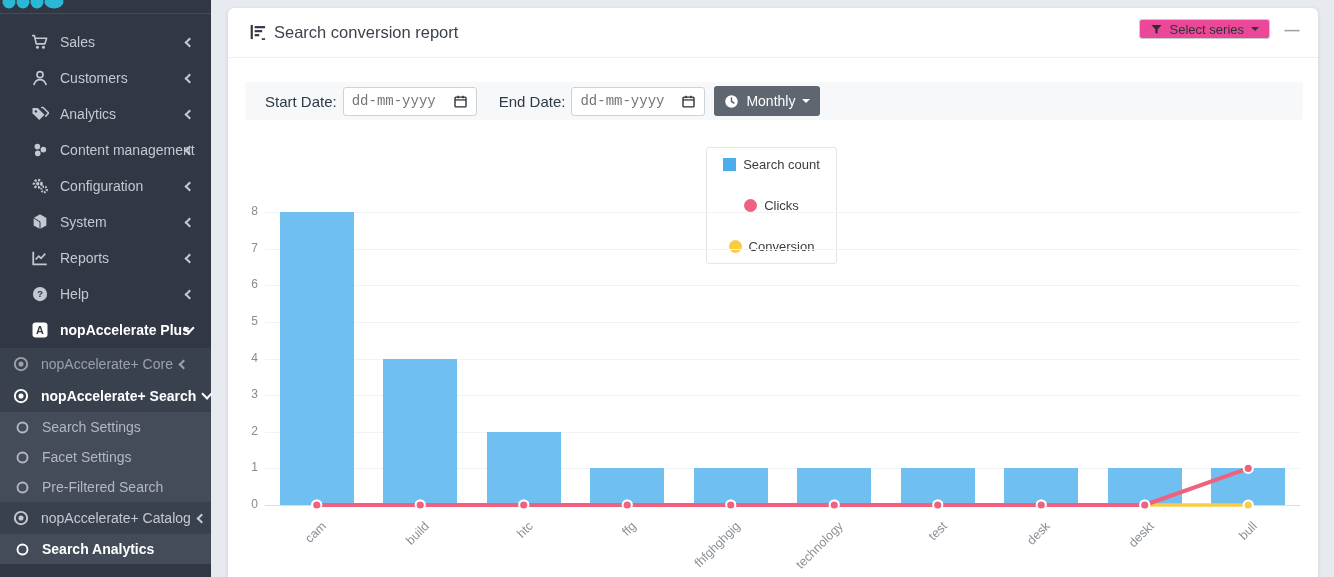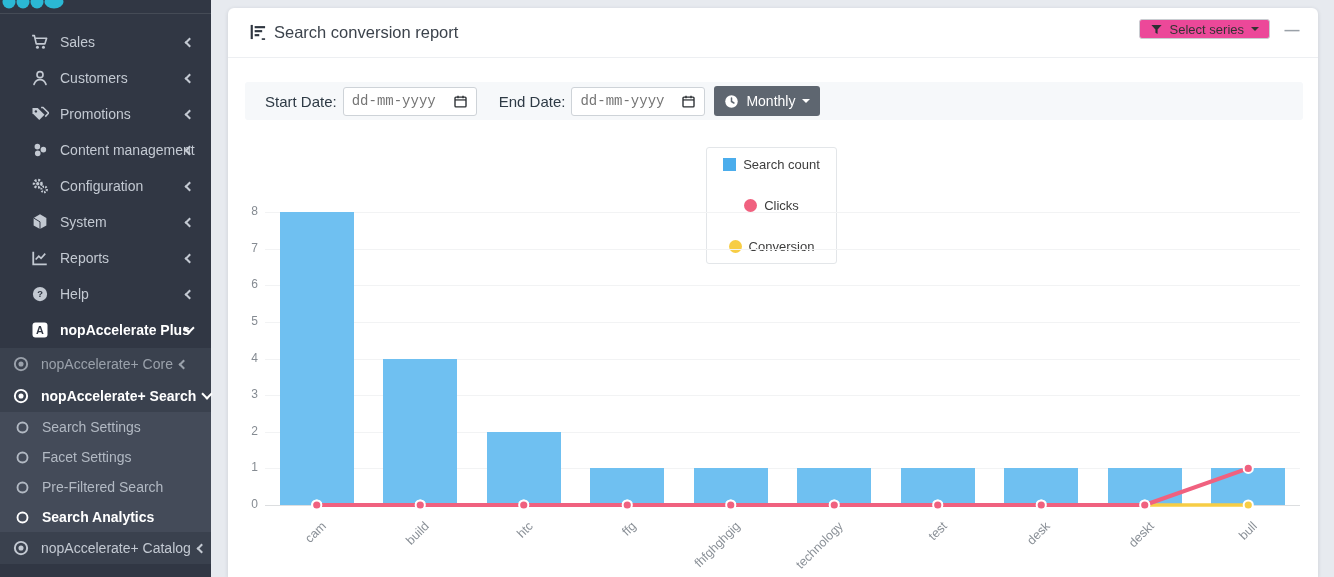--- a/index.html
+++ b/index.html
@@ -114,21 +114,21 @@
           <span class="chev chev-left"></span>
         </div>
         <div class="nav-row lv1">
           <span class="nav-icon">
             <svg viewBox="0 0 24 24">
               <path d="M2 4v7l9 9 7-7-9-9z" fill="currentColor"></path>
               <circle cx="6.5" cy="8.5" r="1.6" fill="#313744"></circle>
               <path d="M13.5 3.2h2.5l7.5 7.5-4.5 4.8" fill="none" stroke="currentColor" stroke-width="2"></path>
             </svg>
           </span>
-          <span class="nav-label">Promotions</span>
+          <span class="nav-label">Analytics</span>
           <span class="chev chev-left"></span>
         </div>
         <div class="nav-row lv1">
           <span class="nav-icon">
             <svg viewBox="0 0 24 24">
               <circle cx="8.5" cy="7.5" r="3.7" fill="currentColor"></circle>
               <circle cx="16.5" cy="11.5" r="3.7" fill="currentColor"></circle>
               <circle cx="9" cy="16.5" r="3.7" fill="currentColor"></circle>
             </svg>
           </span>
@@ -223,37 +223,37 @@
           <span class="nav-label">Facet Settings</span>
         </div>
         <div class="nav-row lv3">
           <span class="nav-icon">
             <svg viewBox="0 0 24 24">
               <circle cx="12" cy="12" r="8" fill="none" stroke="currentColor" stroke-width="3"></circle>
             </svg>
           </span>
           <span class="nav-label">Pre-Filtered Search</span>
         </div>
-        <div class="nav-row lv3 active bold">
-          <span class="nav-icon">
-            <svg viewBox="0 0 24 24">
-              <circle cx="12" cy="12" r="8" fill="none" stroke="currentColor" stroke-width="3"></circle>
-            </svg>
-          </span>
-          <span class="nav-label">Search Analytics</span>
-        </div>
         <div class="nav-row lv2">
           <span class="nav-icon">
             <svg viewBox="0 0 24 24">
               <circle cx="12" cy="12" r="8.2" fill="none" stroke="currentColor" stroke-width="2.6"></circle>
               <circle cx="12" cy="12" r="3.4" fill="currentColor"></circle>
             </svg>
           </span>
           <span class="nav-label">nopAccelerate+ Catalog</span>
           <span class="chev chev-left"></span>
+        </div>
+        <div class="nav-row lv3 active bold">
+          <span class="nav-icon">
+            <svg viewBox="0 0 24 24">
+              <circle cx="12" cy="12" r="8" fill="none" stroke="currentColor" stroke-width="3"></circle>
+            </svg>
+          </span>
+          <span class="nav-label">Search Analytics</span>
         </div>
       </nav>
   </aside>
 
   <main class="card">
 
     <div class="card-header">
       <svg class="title-icon" viewBox="0 0 24 24">
         <path d="M4.5 3.5v17" stroke="#2f3640" stroke-width="2.6" fill="none"></path>
         <path d="M8 6.2h12.5" stroke="#2f3640" stroke-width="2.6"></path>

